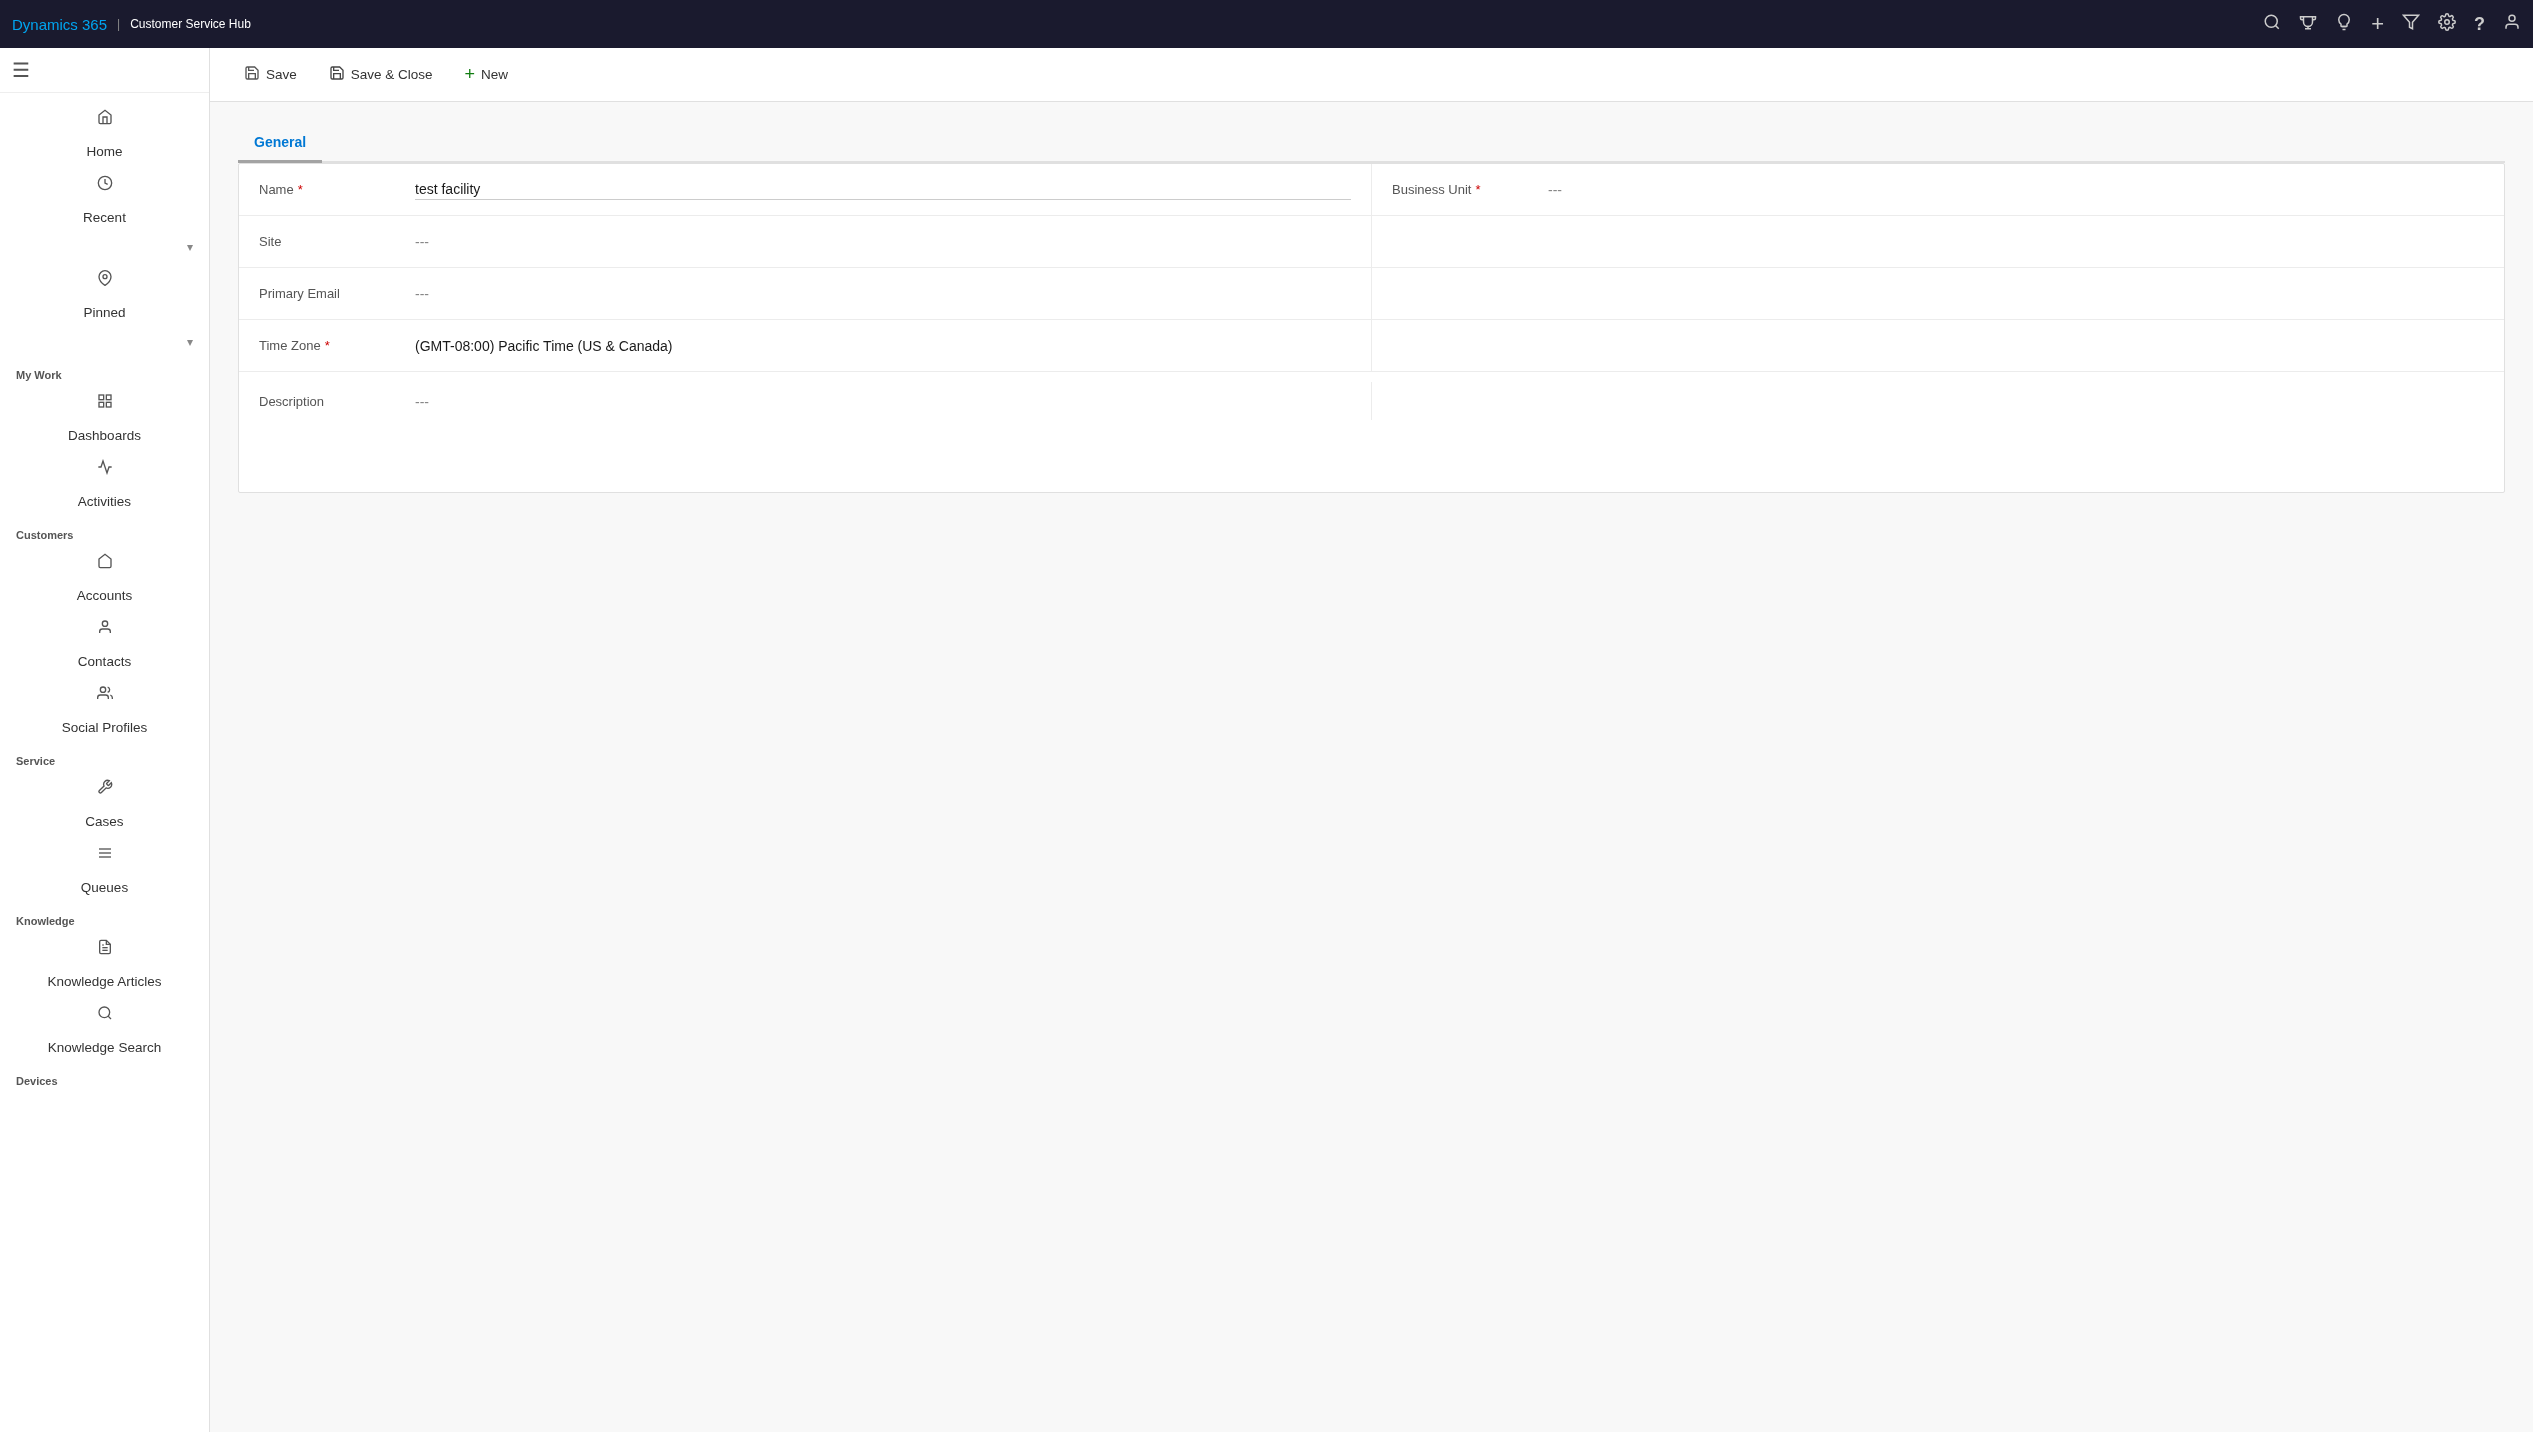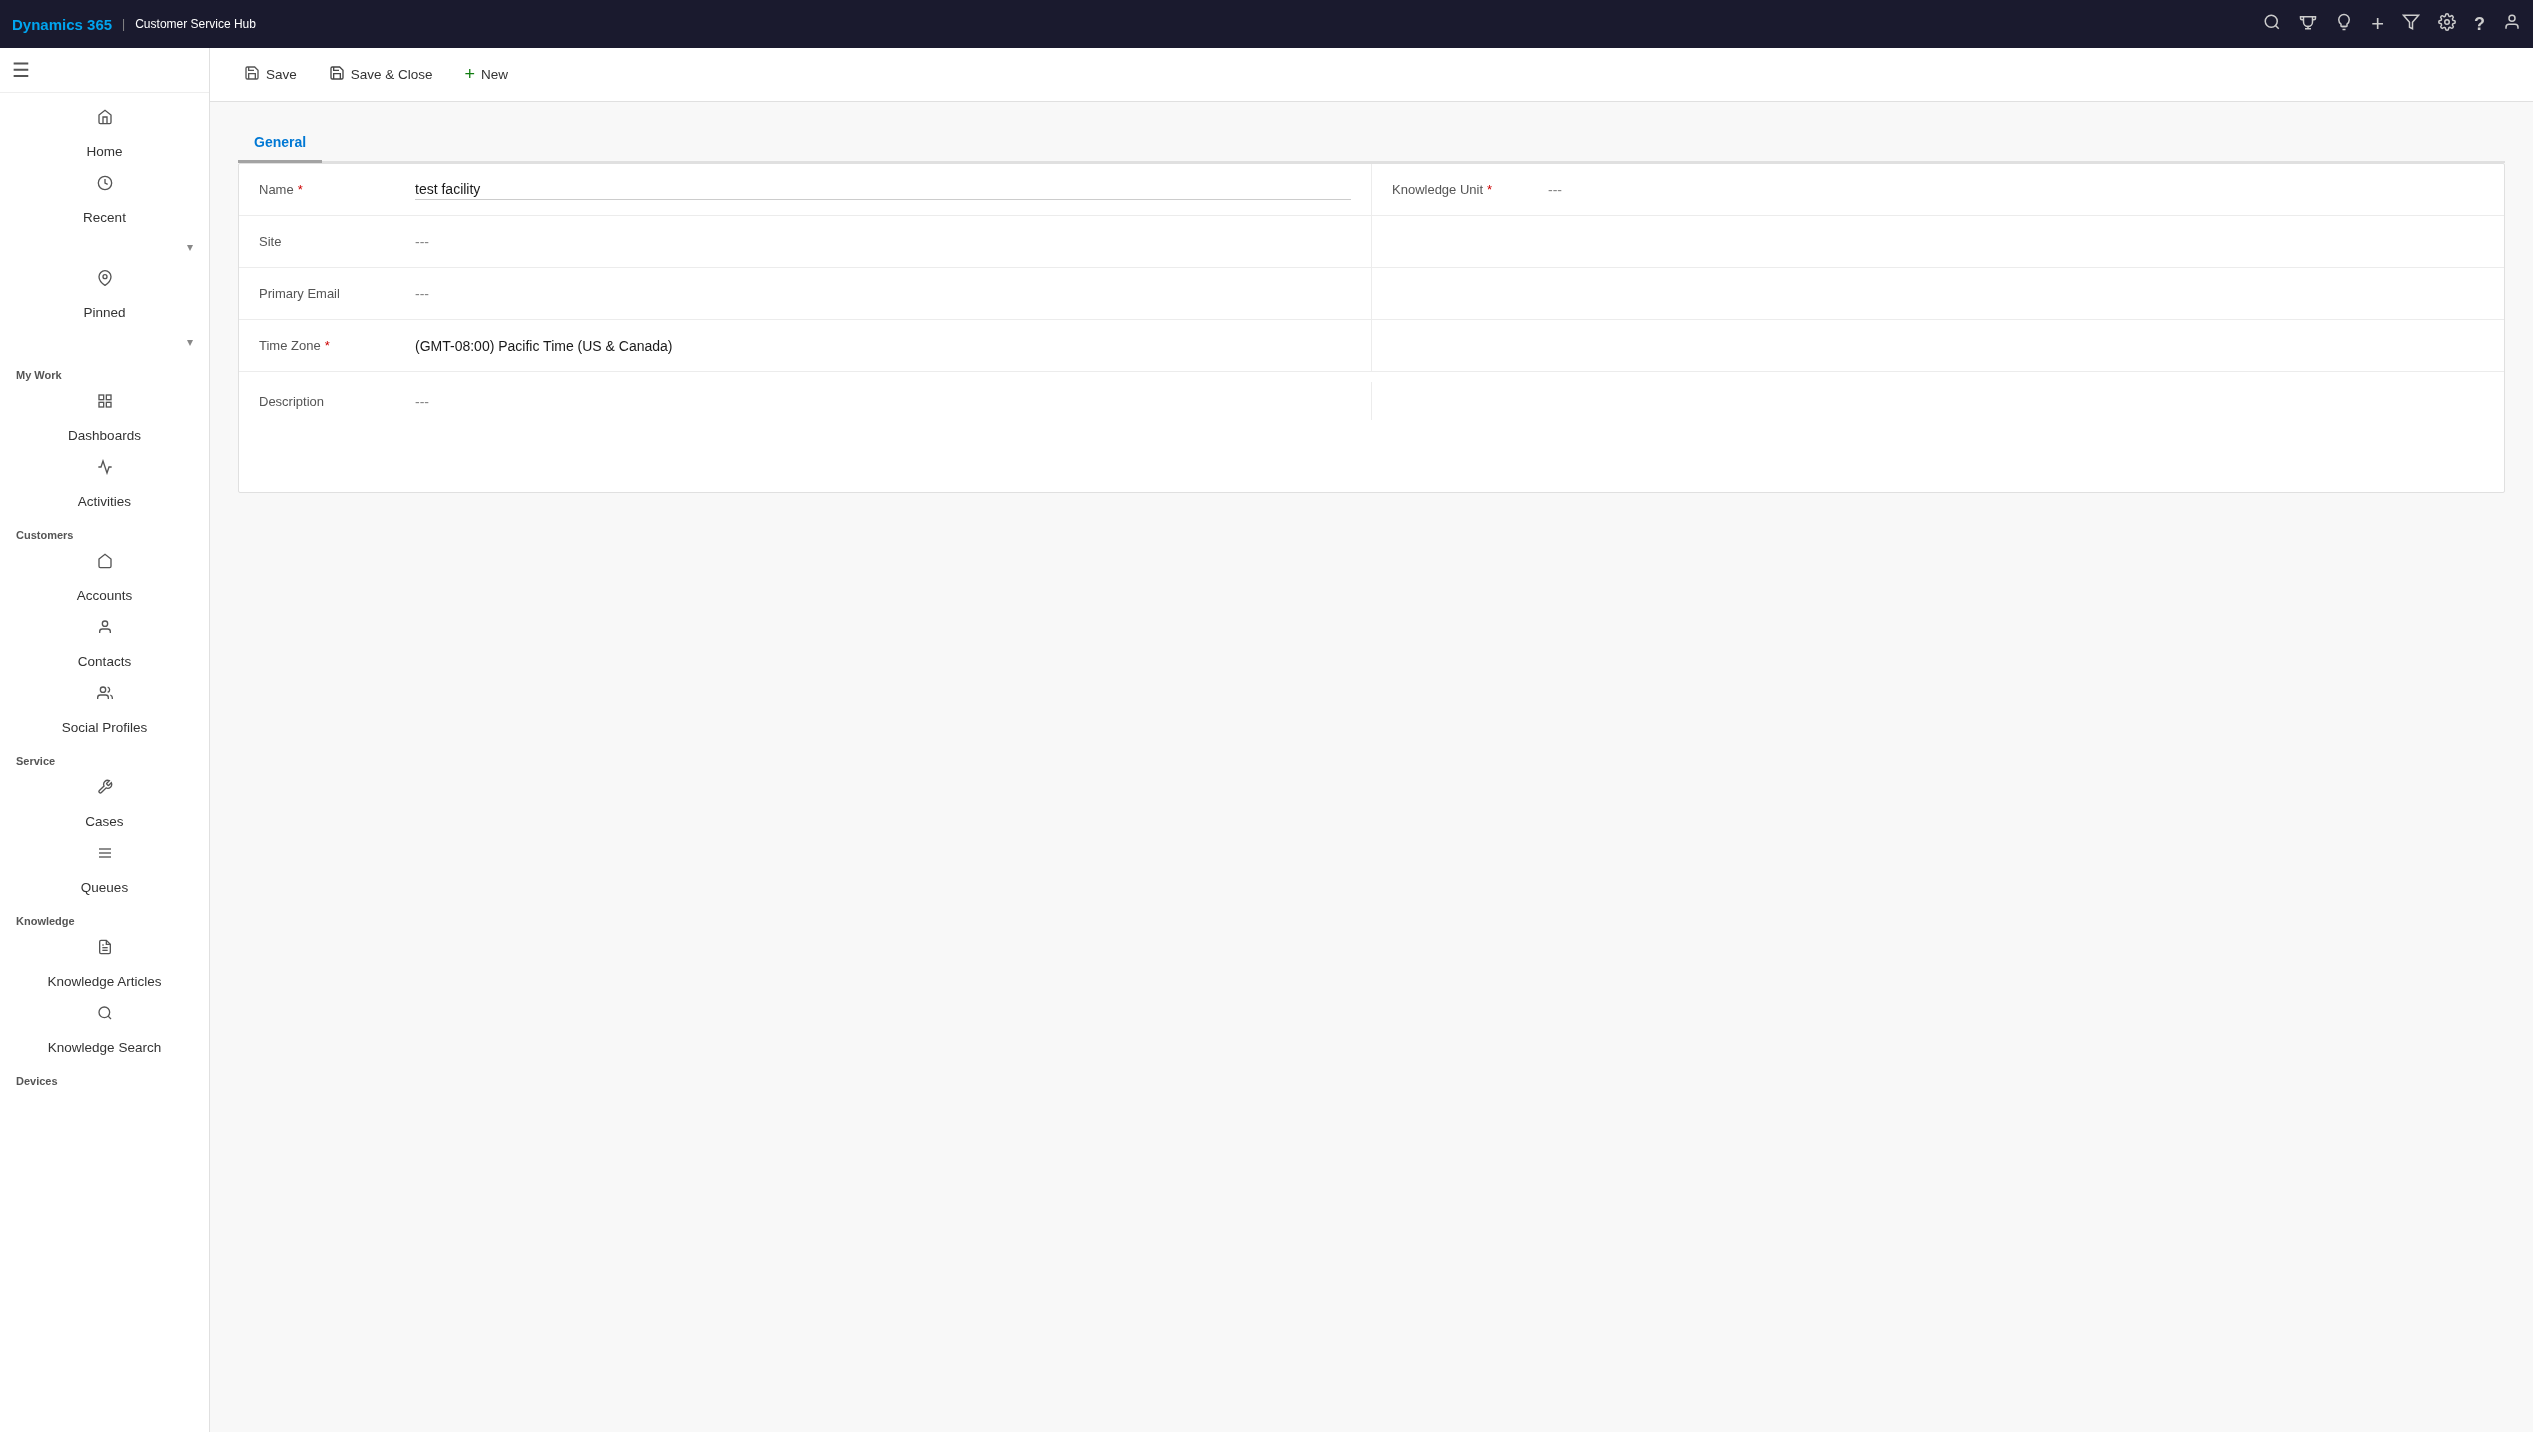--- a/index.html
+++ b/index.html
@@ -9,21 +9,21 @@
     .top-nav {
       background: #1a1a2e;
       color: #fff;
       height: 48px;
       display: flex;
       align-items: center;
       padding: 0 12px;
       flex-shrink: 0;
     }
     .top-nav .brand { display: flex; align-items: center; gap: 10px; }
-    .top-nav .brand-logo { color: #00a4ef; font-weight: 700; font-size: 15px; }
+    .top-nav .brand-logo { color: #00a4ef; font-weight: 400; font-size: 15px; }
     .top-nav .brand-app { color: #fff; font-size: 12px; font-weight: 400; }
     .top-nav .nav-icons { margin-left: auto; display: flex; align-items: center; gap: 18px; }
     .top-nav .nav-icon { color: #ccc; font-size: 18px; cursor: pointer; }
 
     
     .main-layout { display: flex; flex: 1; overflow: hidden; }
 
     
     .sidebar {
       width: 210px;
@@ -378,21 +378,21 @@
               <div class="field-label">
                 <span>Name</span>
                 <span class="required-star">*</span>
               </div>
               <div class="field-value">
                 <input type="text" value="test facility" style="">
               </div>
             </div>
             <div class="form-col">
               <div class="field-label">
-                <span>Knowledge Unit</span>
+                <span>Business Unit</span>
                 <span class="required-star">*</span>
               </div>
               <div class="field-value empty">---</div>
             </div>
           </div>
 
           <div class="form-row">
             <div class="form-col">
               <div class="field-label">
                 <span>Site</span>

